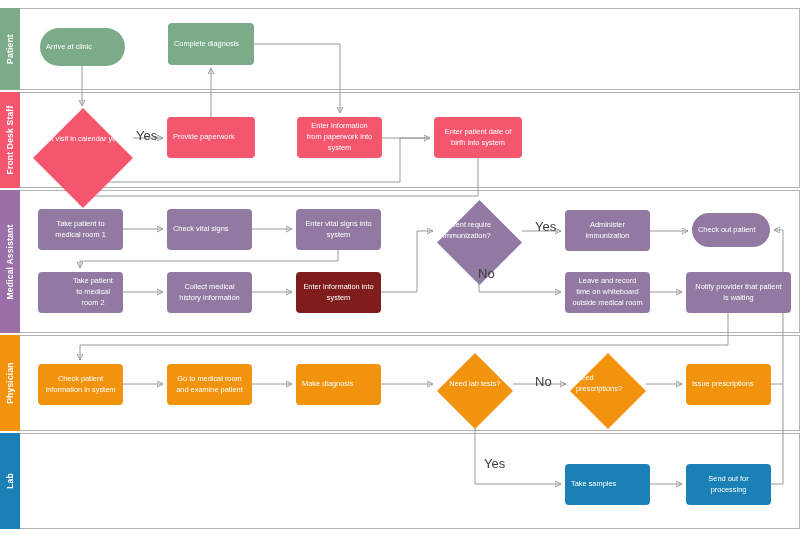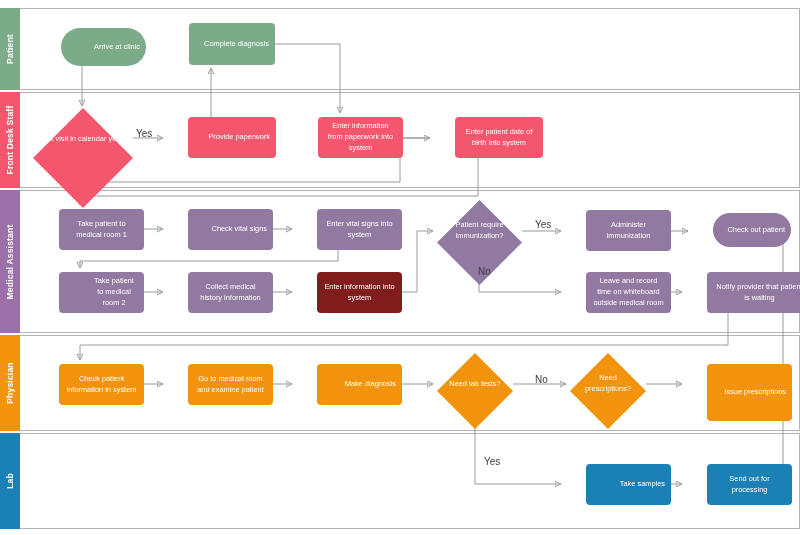--- a/index.html
+++ b/index.html
@@ -4,27 +4,27 @@
 <style>
   html,body{margin:0;padding:0;background:#ffffff;}
   body{font-family:"Liberation Sans",sans-serif;}
   #canvas{position:relative;width:800px;height:535px;background:#ffffff;overflow:hidden;}
   .lane{position:absolute;left:0;right:0;box-sizing:border-box;}
   .lane-header{position:absolute;left:0;top:0;bottom:0;width:20px;display:flex;align-items:center;justify-content:center;}
   .lane-header span{
     transform:rotate(-90deg);white-space:nowrap;color:#ffffff;font-size:8.5px;font-weight:bold;letter-spacing:.2px;
   }
   .lane-body{position:absolute;left:20px;right:0;top:0;bottom:0;border:1px solid #b4b4b4;border-left:none;box-sizing:border-box;background:#fff;}
-  .node{position:absolute;box-sizing:border-box;display:flex;align-items:center;justify-content:flex-end;text-align:center;color:#ffffff;font-size:7.4px;line-height:1.45;padding:3px 6px;z-index:5;margin-left:21px;}
+  .node{position:absolute;box-sizing:border-box;display:flex;align-items:center;justify-content:flex-start;text-align:center;color:#ffffff;font-size:7.4px;line-height:1.45;padding:3px 6px;z-index:5;}
   .rect{border-radius:4px;}
   .pill{border-radius:999px;}
   .diamond-wrap{position:absolute;z-index:5;}
   .diamond-shape{position:absolute;inset:0;}
-  .diamond-label{position:absolute;inset:0;display:flex;align-items:center;justify-content:center;text-align:center;color:#ffffff;font-size:7.4px;line-height:1.45;padding:0 6px;box-sizing:border-box;}
-  .edge-label{position:absolute;color:#3c3c3c;font-size:10px;z-index:6;white-space:nowrap;}
+  .diamond-label{position:absolute;inset:0;display:flex;align-items:center;justify-content:center;text-align:left;color:#ffffff;font-size:7.4px;line-height:1.45;padding:0 6px;box-sizing:border-box;}
+  .edge-label{position:absolute;color:#3c3c3c;font-size:13px;z-index:6;white-space:nowrap;}
   svg.wires{position:absolute;left:0;top:0;width:800px;height:535px;z-index:2;pointer-events:none;}
   svg.wires path,svg.wires line{stroke:#9a9a9a;stroke-width:1;fill:none;}
 </style>
 </head>
 <body>
 
 <div id="canvas">
 
   <div id="lanes">
       <div class="lane" style="top: 8px; height: 82px;">
@@ -195,21 +195,21 @@
           <polygon points="50,0 100,50 50,100 0,50" fill="#f2930d"></polygon>
         </svg>
         <div class="diamond-label">Need lab tests?</div>
       </div>
       <div class="diamond-wrap" style="left: 570px; top: 353px; width: 76px; height: 62px;">
         <svg class="diamond-shape" viewBox="0 0 100 100" preserveAspectRatio="none">
           <polygon points="50,0 100,50 50,100 0,50" fill="#f2930d"></polygon>
         </svg>
         <div class="diamond-label">Need prescriptions?</div>
       </div>
-      <div class="node rect" style="left: 686px; top: 364px; width: 85px; height: 57px; background: rgb(242, 147, 13);">
+      <div class="node rect" style="left: 686px; top: 364px; width: 85px; height: 41px; background: rgb(242, 147, 13);">
         <span>Issue prescriptions</span>
       </div>
       <div class="node rect" style="left: 565px; top: 464px; width: 85px; height: 41px; background: rgb(27, 128, 181);">
         <span>Take samples</span>
       </div>
       <div class="node rect" style="left: 686px; top: 464px; width: 85px; height: 41px; background: rgb(27, 128, 181);">
         <span>Send out for processing</span>
       </div>
     </div>
 

